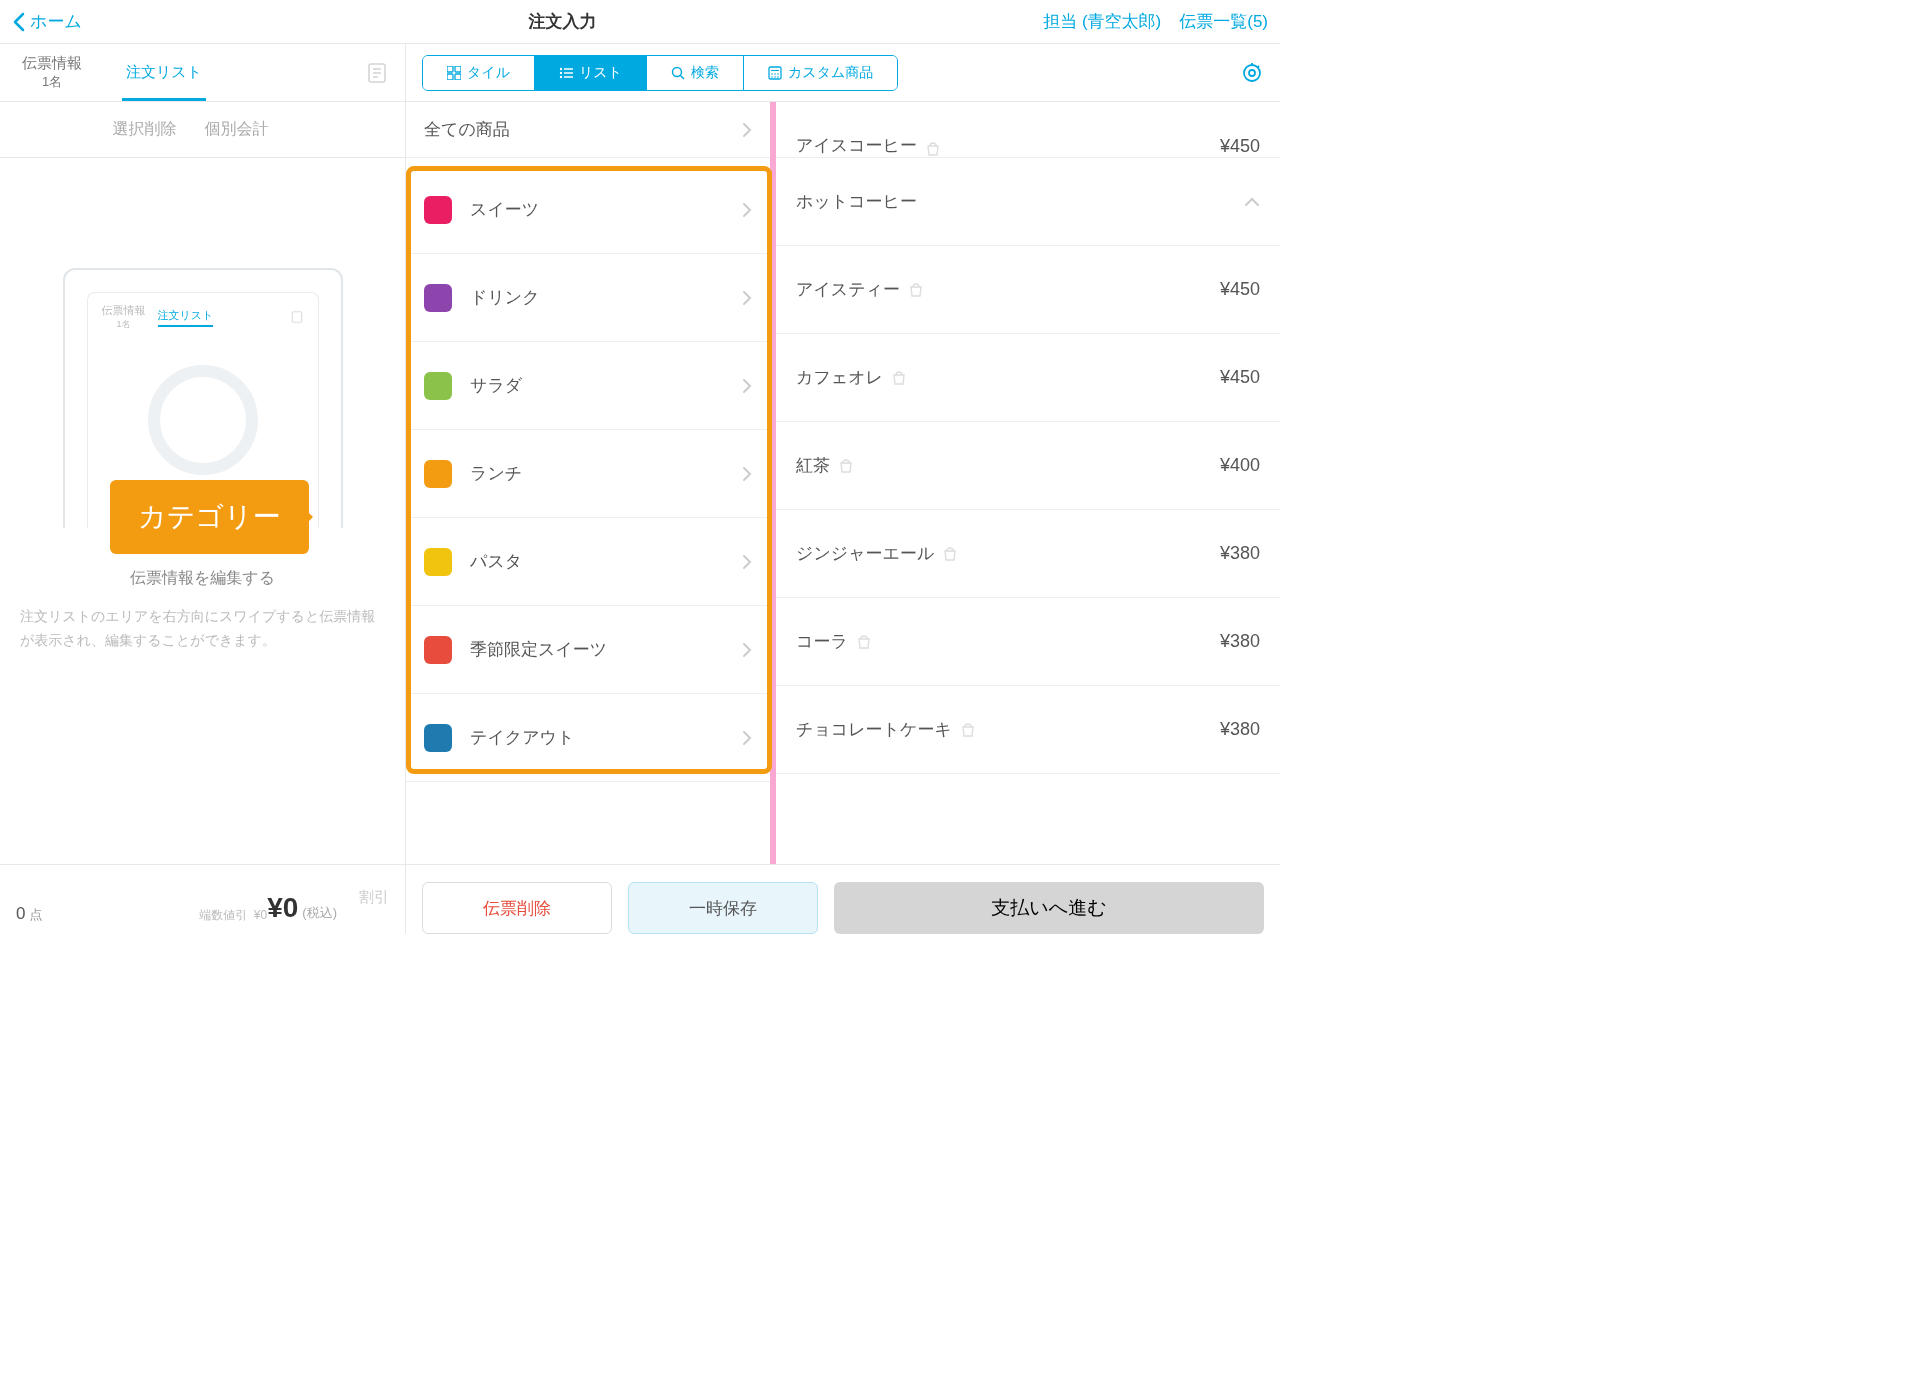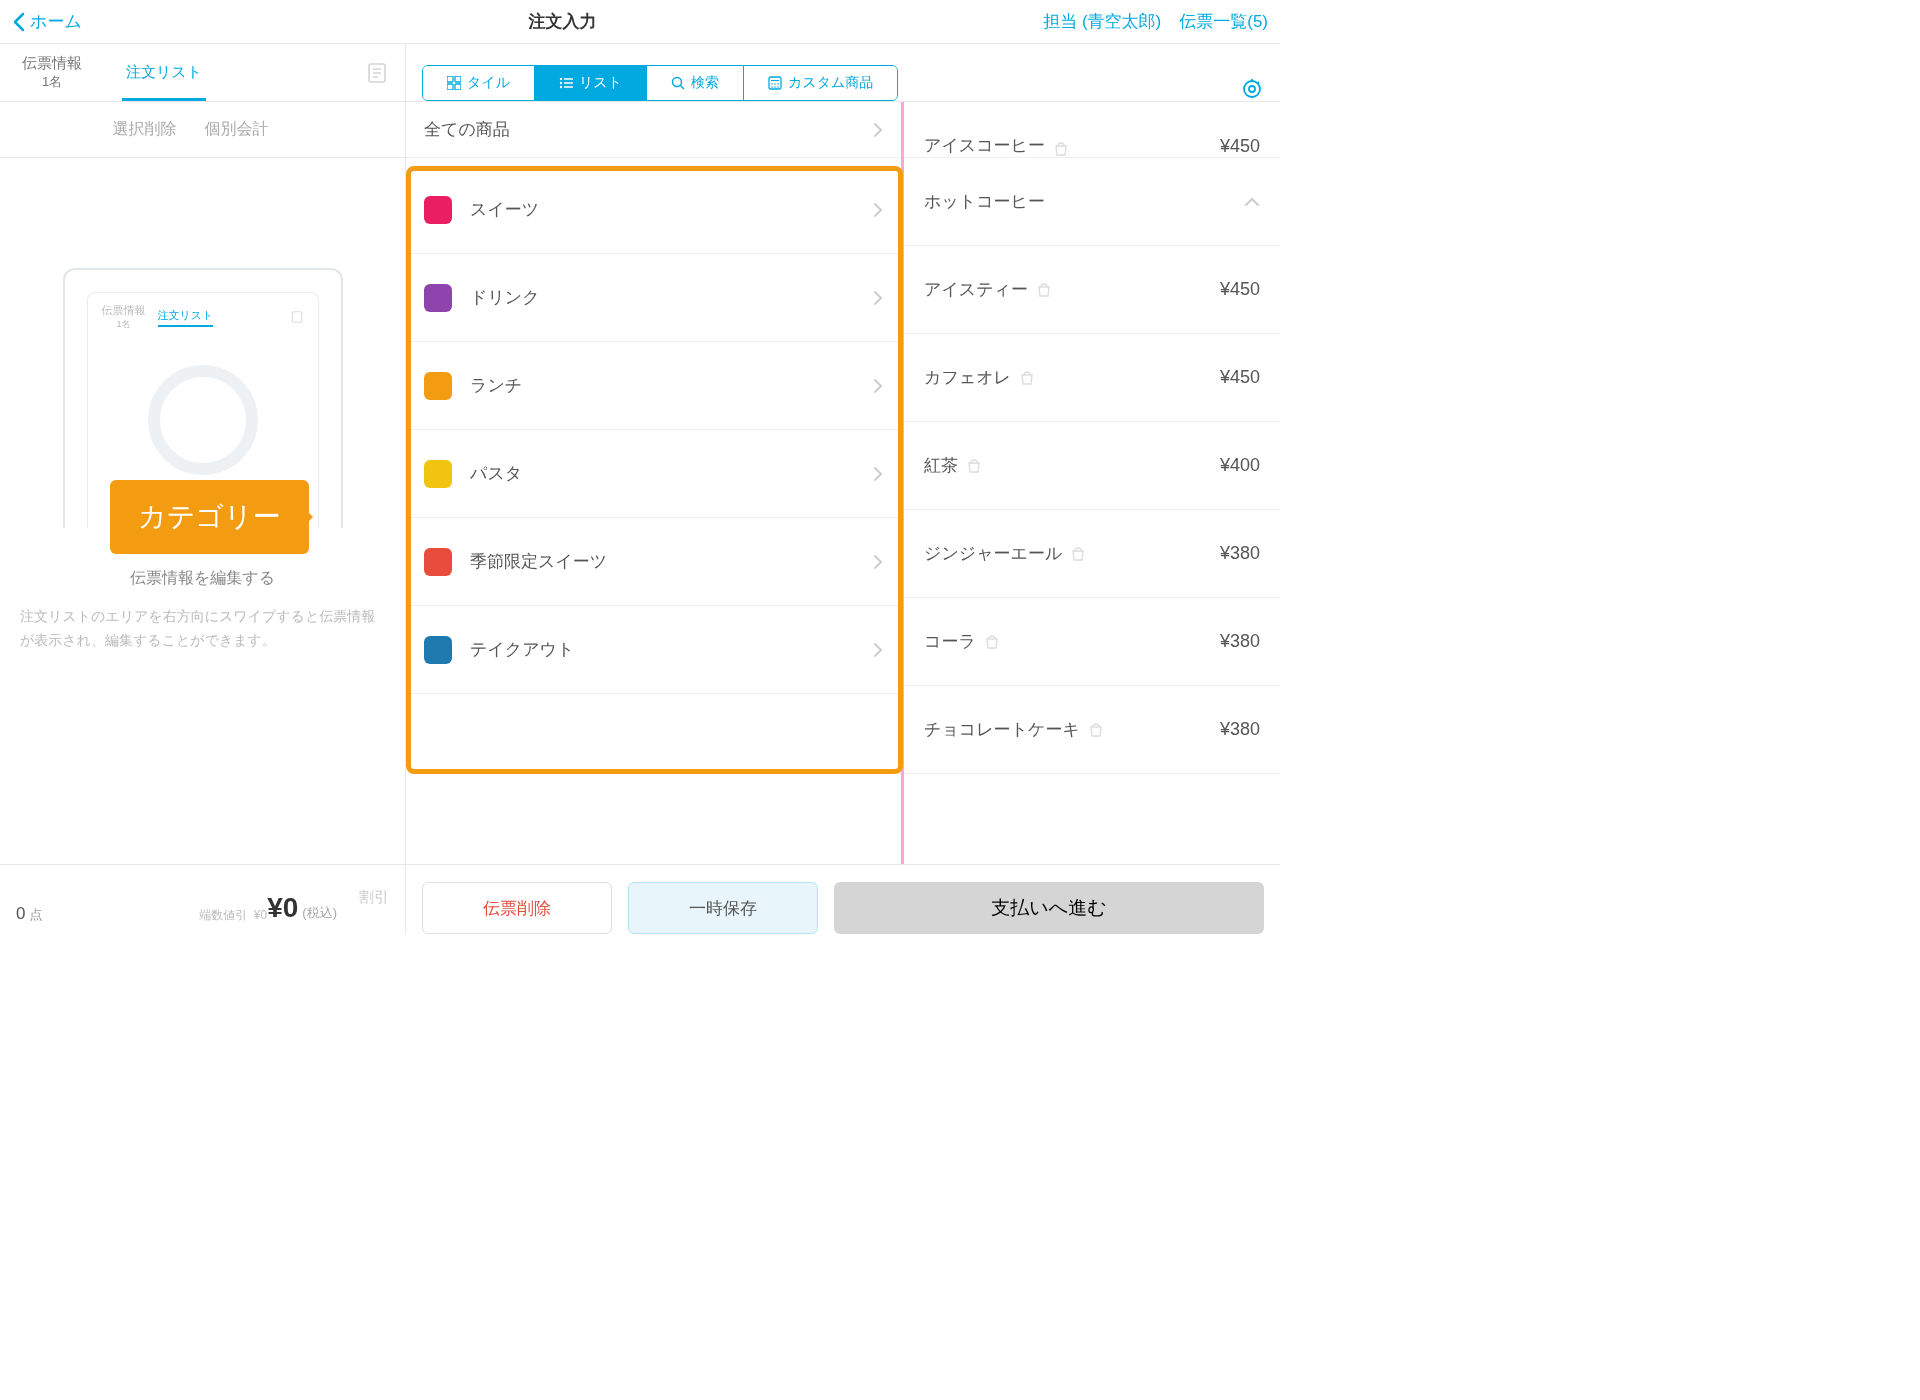--- a/index.html
+++ b/index.html
@@ -15,31 +15,31 @@
 
 
 .second-row { height: 58px; display: flex; border-bottom: 1px solid #e8e8e8; }
 .sec-left { width: 406px; display: flex; border-right: 1px solid #e8e8e8; }
 .tab { flex: 0 0 auto; display: flex; flex-direction: column; align-items: center; justify-content: center; padding: 0 22px; color: #777; font-size: 15px; cursor: pointer; }
 .tab .sub { font-size: 13px; }
 .tab.active { color: #00A9E0; position: relative; }
 .tab.active::after { content:""; position:absolute; bottom:0; left:15%; right:15%; height:3px; background:#00A9E0; }
 .notepad-icon { width: 24px; height: 24px; color: #d5d5d5; margin-left: auto; align-self: center; margin-right: 16px; }
 
-.sec-right { flex: 1; display: flex; align-items: flex-end; padding: 0 16px; gap: 10px; }
+.sec-right { flex: 1; display: flex; align-items: center; padding: 0 16px; gap: 10px; }
 .seg-group { display: flex; border: 1px solid #00A9E0; border-radius: 6px; overflow: hidden; }
 .seg-btn { padding: 8px 24px; font-size: 14px; color: #00A9E0; background: #fff; display: flex; align-items: center; gap: 6px; cursor: pointer; border-right: 1px solid #00A9E0; }
 .seg-btn:last-child { border-right: none; }
 .seg-btn.active { background: #00A9E0; color: #fff; }
 .gear { margin-left: auto; color: #00A9E0; cursor: pointer; }
 
 
 .main-cols { display: flex; height: calc(100% - 44px - 58px - 70px); }
 .col-left { width: 406px; border-right: 1px solid #e8e8e8; display: flex; flex-direction: column; }
-.col-mid { width: 498px; border-right: 3px solid #f9a8d4; position: relative; }
+.col-mid { width: 370px; border-right: 6px solid #f9a8d4; position: relative; }
 .col-right { flex: 1; }
 
 
 .left-actions { height: 56px; display: flex; align-items: center; justify-content: center; gap: 28px; padding-right: 24px; border-bottom: 1px solid #e8e8e8; color: #aaa; font-size: 16px; }
 
 
 .left-preview { flex: 1; display: flex; flex-direction: column; align-items: center; padding-top: 110px; position: relative; }
 .preview-box { width: 280px; height: 260px; border: 2px solid #e1e6ea; border-bottom: none; border-radius: 12px 12px 0 0; position: relative; background: #fff; overflow: hidden; }
 .preview-inner { position: absolute; top: 22px; left: 22px; right: 22px; bottom: 0; border: 1px solid #e8ecef; border-bottom: none; border-radius: 8px 8px 0 0; }
 .preview-tabs { display: flex; gap: 12px; padding: 10px 14px 6px; font-size: 11px; color: #bbb; align-items: center; }
@@ -218,20 +218,27 @@
           </svg>
         </div>
         <div class="cat-row">
           <div class="color-chip" style="background:#8E44AD"></div>
     <span>ドリンク</span>
     <svg class="chev" width="10" height="16" viewBox="0 0 10 16">
             <path d="M2 2 L8 8 L2 14" stroke="#ccc" stroke-width="2" fill="none" stroke-linecap="round"></path>
           </svg>
         </div>
         <div class="cat-row">
+          <div class="color-chip" style="background:#8BC34A"></div>
+    <span>サラダ</span>
+    <svg class="chev" width="10" height="16" viewBox="0 0 10 16">
+            <path d="M2 2 L8 8 L2 14" stroke="#ccc" stroke-width="2" fill="none" stroke-linecap="round"></path>
+          </svg>
+        </div>
+        <div class="cat-row">
           <div class="color-chip" style="background:#F39C12"></div>
     <span>ランチ</span>
     <svg class="chev" width="10" height="16" viewBox="0 0 10 16">
             <path d="M2 2 L8 8 L2 14" stroke="#ccc" stroke-width="2" fill="none" stroke-linecap="round"></path>
           </svg>
         </div>
         <div class="cat-row">
           <div class="color-chip" style="background:#F1C40F"></div>
     <span>パスタ</span>
     <svg class="chev" width="10" height="16" viewBox="0 0 10 16">

